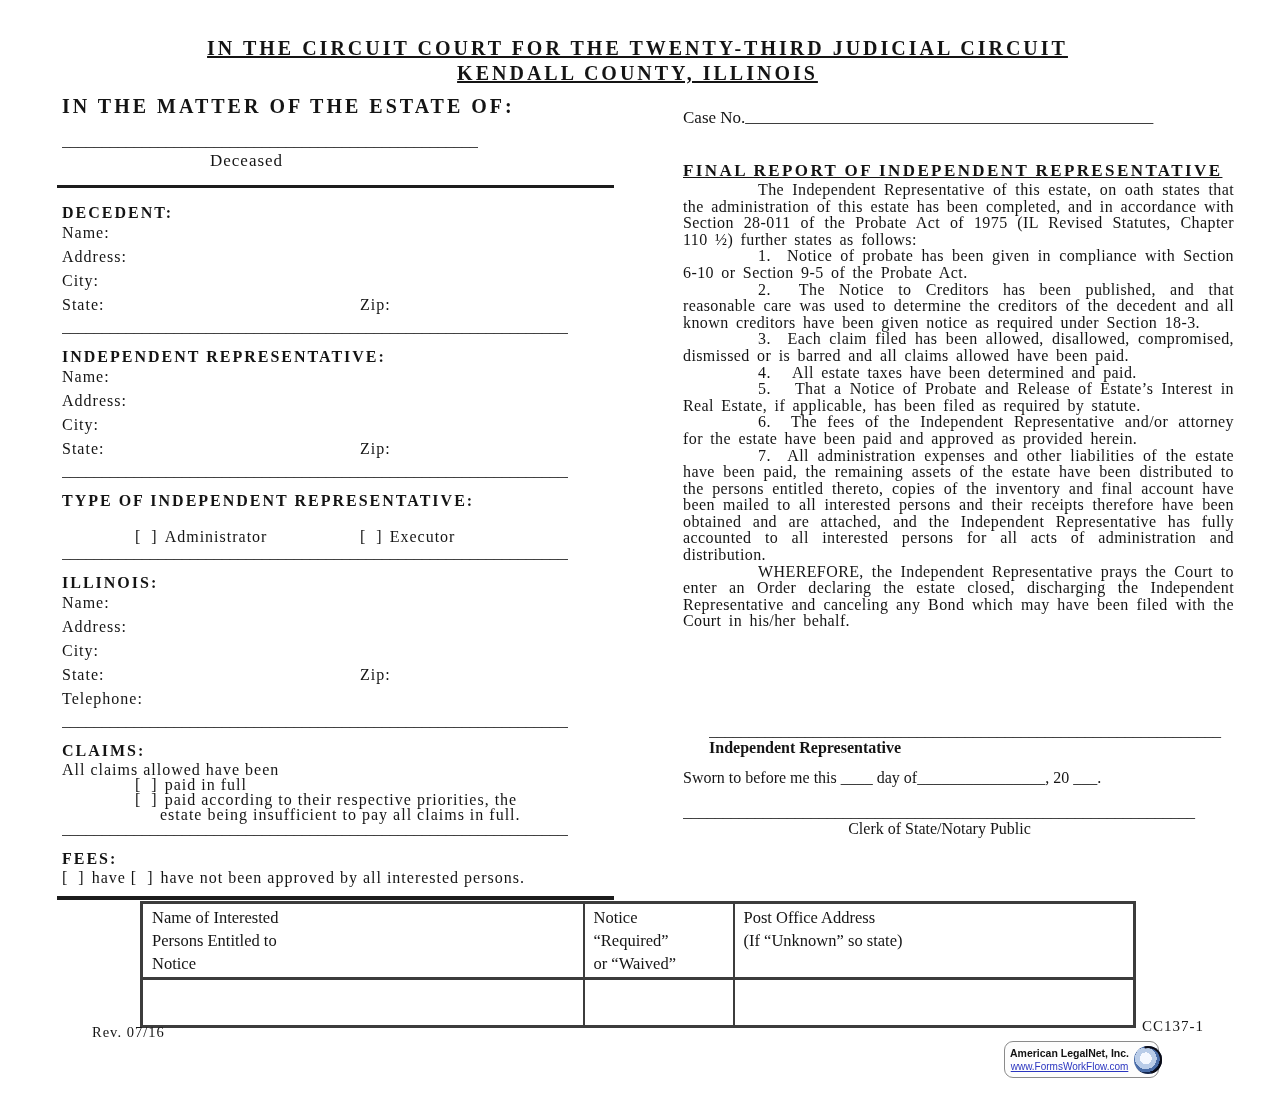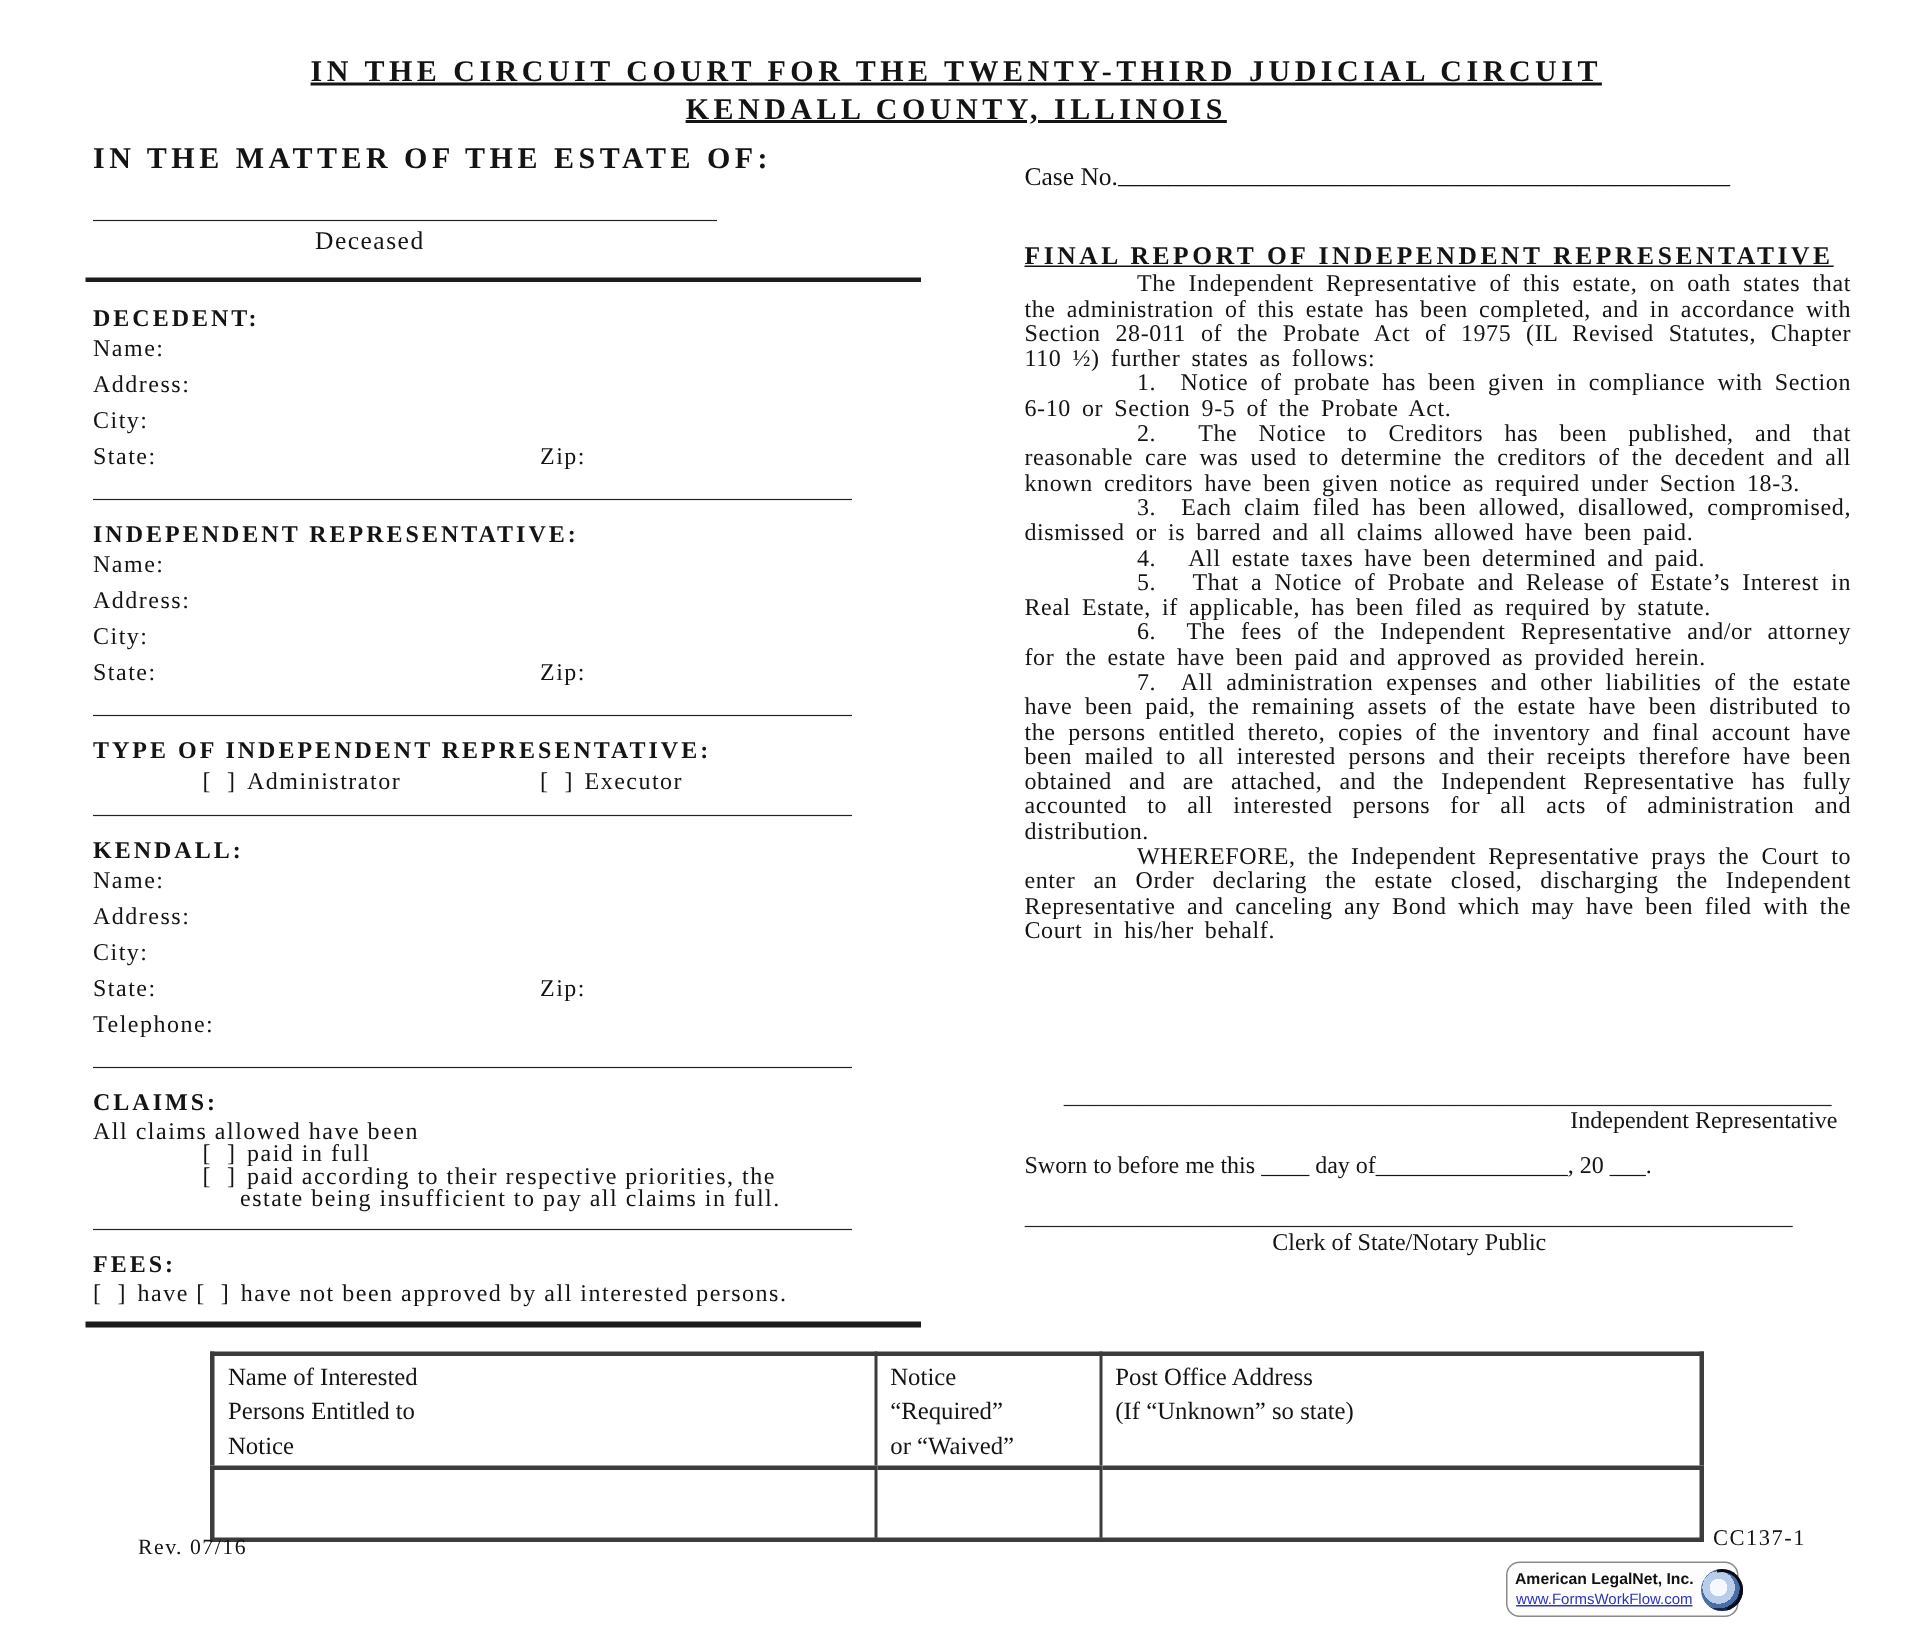--- a/index.html
+++ b/index.html
@@ -21,40 +21,40 @@
   .blank-line { overflow:hidden; white-space:nowrap; letter-spacing:0; color:#222; }
   .estate-blank { width:416px; height:18px; line-height:16px; margin-top:14px; }
   .deceased { height:20px; padding-left:148px; font-size:17px; }
   .thick-rule { height:3px; background:#1c1c1c; width:557px; margin-left:-5px; margin-top:14px; }
   .thick-rule.bottom { margin-top:10px; height:4px; }
   .sec-heading { font-weight:bold; font-size:16px; letter-spacing:2px; height:20px; margin-top:14px; }
   .sec-heading.first { margin-top:16px; }
   .field-row { height:24px; position:relative; }
   .zip-label { position:absolute; left:298px; top:0; }
   .sep { width:506px; height:12px; line-height:9px; overflow:hidden; white-space:nowrap; letter-spacing:0; color:#222; margin-top:2px; }
-  .options-row { height:18px; position:relative; margin-top:1px; }
+  .options-row { height:18px; position:relative; margin-top:16px; }
   .opt-admin { position:absolute; left:73px; }
   .opt-exec  { position:absolute; left:298px; }
   .cb { white-space:pre; margin-right:7px; }
   .claims-line { height:15px; line-height:15px; }
   .indent1 { padding-left:73px; }
   .indent2 { padding-left:98px; }
   .fees-line { height:16px; line-height:16px; }
 
   
   .right-col { position:absolute; left:683px; top:108px; width:551px; font-size:16px; }
   .case-row { display:flex; height:20px; font-size:17px; }
   .case-blank { flex:1; overflow:hidden; white-space:nowrap; line-height:18px; }
   .report-title { margin-top:33px; font-weight:bold; font-size:17px; letter-spacing:2.4px;
     text-decoration:underline; white-space:nowrap; height:21px; }
   .body-text p { text-align:justify; text-indent:75px; line-height:16.6px;
     letter-spacing:0.4px; word-spacing:3px; }
   .sig-block { position:absolute; left:683px; top:726px; width:551px; font-size:16px; }
   .sig-line1 { margin-left:26px; width:516px; height:13px; line-height:10px; overflow:hidden; white-space:nowrap; }
-  .sig-label1 { margin-left:26px; width:516px; text-align:right; height:20px; }
+  .sig-label1 { margin-left:26px; width:516px; text-align:left; height:20px;font-weight:bold; }
   .sworn-row { margin-top:10px; height:22px; font-size:16px; }
   .sig-line2 { margin-top:16px; width:513px; height:13px; line-height:10px; overflow:hidden; white-space:nowrap; }
   .sig-label2 { width:513px; text-align:center; height:20px; }
 
   
   .notice-table { position:absolute; left:140px; top:901px; border-collapse:collapse; table-layout:fixed; }
   .notice-table td { border:2px solid #3c3c3c; vertical-align:top; padding:2px 9px;
     font-size:16.5px; line-height:23px; }
   .notice-table { border:3px solid #3c3c3c; }
   .notice-table tr.head td { border-bottom:3px solid #3c3c3c; height:72px; }
@@ -117,21 +117,21 @@
     <div class="options-row">
       <span class="opt-admin">
         <span class="cb">[  ]</span><span>Administrator</span>
       </span>
       <span class="opt-exec">
         <span class="cb">[  ]</span><span>Executor</span>
       </span>
     </div>
     <div class="sep">____________________________________________________________________</div>
 
-    <div class="sec-heading">KENDALL:</div>
+    <div class="sec-heading">ILLINOIS:</div>
     <div class="field-row"><span>Name:</span></div>
     <div class="field-row"><span>Address:</span></div>
     <div class="field-row"><span>City:</span></div>
     <div class="field-row">
       <span>State:</span>
       <span class="zip-label">Zip:</span>
     </div>
     <div class="field-row"><span>Telephone:</span></div>
     <div class="sep">____________________________________________________________________</div>
 

